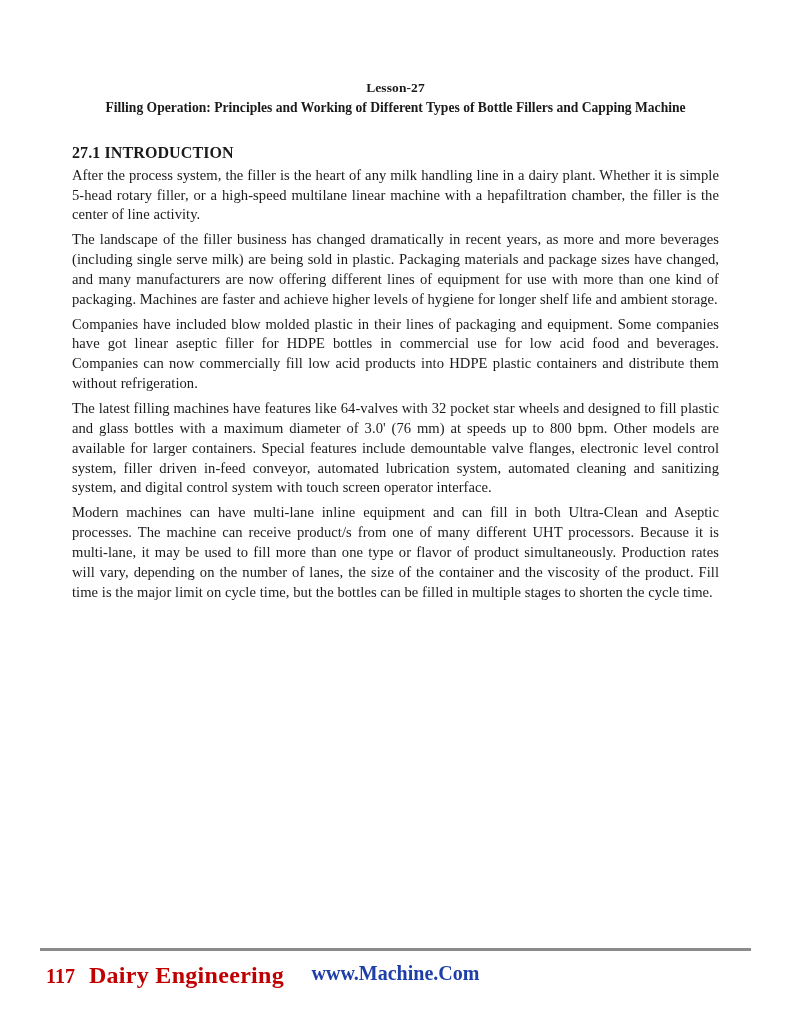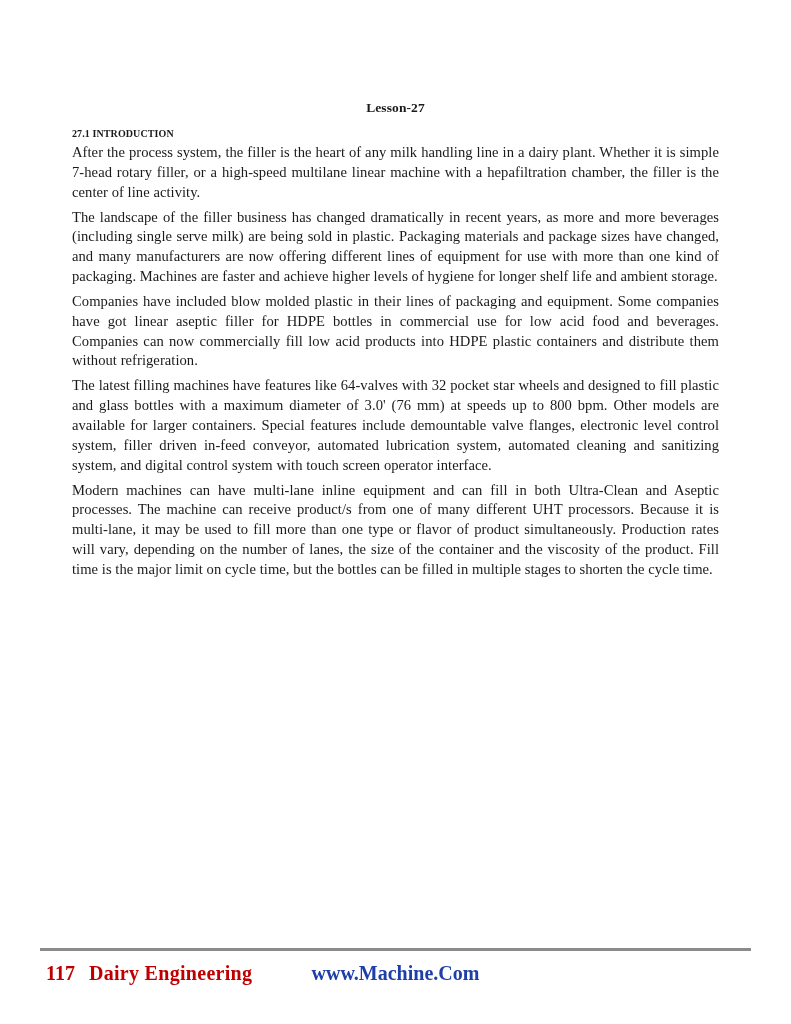--- a/index.html
+++ b/index.html
@@ -12,21 +12,21 @@
     height: 1024px;
     position: relative;
     font-family: "Liberation Serif", serif;
     color: #1a1a1a;
     overflow: hidden;
   }
 
   .page {
     position: absolute;
     inset: 0;
-    padding: 84px 72px 0 72px;
+    padding: 64px 72px 0 72px;
     box-sizing: border-box;
   }
 
   .lesson-label {
     text-align: center;
     font-weight: bold;
     font-size: 13.5px;
     letter-spacing: 0.1px;
     margin: 16px 0 0 0;
   }
@@ -35,22 +35,22 @@
     text-align: center;
     font-weight: bold;
     font-size: 13.6px;
     line-height: 1.45;
     margin: 2px 0 0 0;
     padding: 0 2px;
   }
 
   .section-heading {
     font-weight: bold;
-    font-size: 10px;
-    margin: 12px 0 2px 0;
+    font-size: 16px;
+    margin: 26px 0 2px 0;
     letter-spacing: 0.1px;
   }
 
   .body-text {
     font-size: 14.6px;
     line-height: 1.36;
     text-align: justify;
     margin: 5px 0 0 0;
     letter-spacing: 0.05px;
   }
@@ -86,21 +86,21 @@
   .page-number {
     color: #c00000;
     font-weight: bold;
     font-size: 20px;
     font-family: "Liberation Serif", serif;
     margin-right: 14px;
   }
   .footer-book {
     color: #c00000;
     font-weight: bold;
-    font-size: 20px;
+    font-size: 24px;
     font-family: "Liberation Serif", serif;
     letter-spacing: 0.3px;
   }
   .footer-site {
     position: absolute;
     left: 0;
     right: 0;
     top: 14px;
     text-align: center;
     color: #1f3fa8;
@@ -110,24 +110,25 @@
     pointer-events: none;
   }
 </style>
 </head>
 <body>
 
 <div class="page">
 
   <div class="lesson-label">Lesson-27</div>
 
+  <div class="lesson-title">Filling Operation: Principles and Working of Different Types of Bottle Fillers and Capping Machine</div>
 
   <div class="section-heading">27.1 INTRODUCTION</div>
 
-  <p class="body-text first">After the process system, the filler is the heart of any milk handling line in a dairy plant. Whether it is simple 7-head rotary filler, or a high-speed multilane linear machine with a hepafiltration chamber, the filler is the center of line activity.</p>
+  <p class="body-text first">After the process system, the filler is the heart of any milk handling line in a dairy plant. Whether it is simple 5-head rotary filler, or a high-speed multilane linear machine with a hepafiltration chamber, the filler is the center of line activity.</p>
 
   <p class="body-text">The landscape of the filler business has changed dramatically in recent years, as more and more beverages (including single serve milk) are being sold in plastic. Packaging materials and package sizes have changed, and many manufacturers are now offering different lines of equipment for use with more than one kind of packaging. Machines are faster and achieve higher levels of hygiene for longer shelf life and ambient storage.</p>
 
   <p class="body-text">Companies have included blow molded plastic in their lines of packaging and equipment. Some companies have got linear aseptic filler for HDPE bottles in commercial use for low acid food and beverages. Companies can now commercially fill low acid products into HDPE plastic containers and distribute them without refrigeration.</p>
 
   <p class="body-text">The latest filling machines have features like 64-valves with 32 pocket star wheels and designed to fill plastic and glass bottles with a maximum diameter of 3.0' (76 mm) at speeds up to 800 bpm. Other models are available for larger containers. Special features include demountable valve flanges, electronic level control system, filler driven in-feed conveyor, automated lubrication system, automated cleaning and sanitizing system, and digital control system with touch screen operator interface.</p>
 
   <p class="body-text">Modern machines can have multi-lane inline equipment and can fill in both Ultra-Clean and Aseptic processes. The machine can receive product/s from one of many different UHT processors. Because it is multi-lane, it may be used to fill more than one type or flavor of product simultaneously. Production rates will vary, depending on the number of lanes, the size of the container and the viscosity of the product. Fill time is the major limit on cycle time, but the bottles can be filled in multiple stages to shorten the cycle time.</p>
 
 </div>

